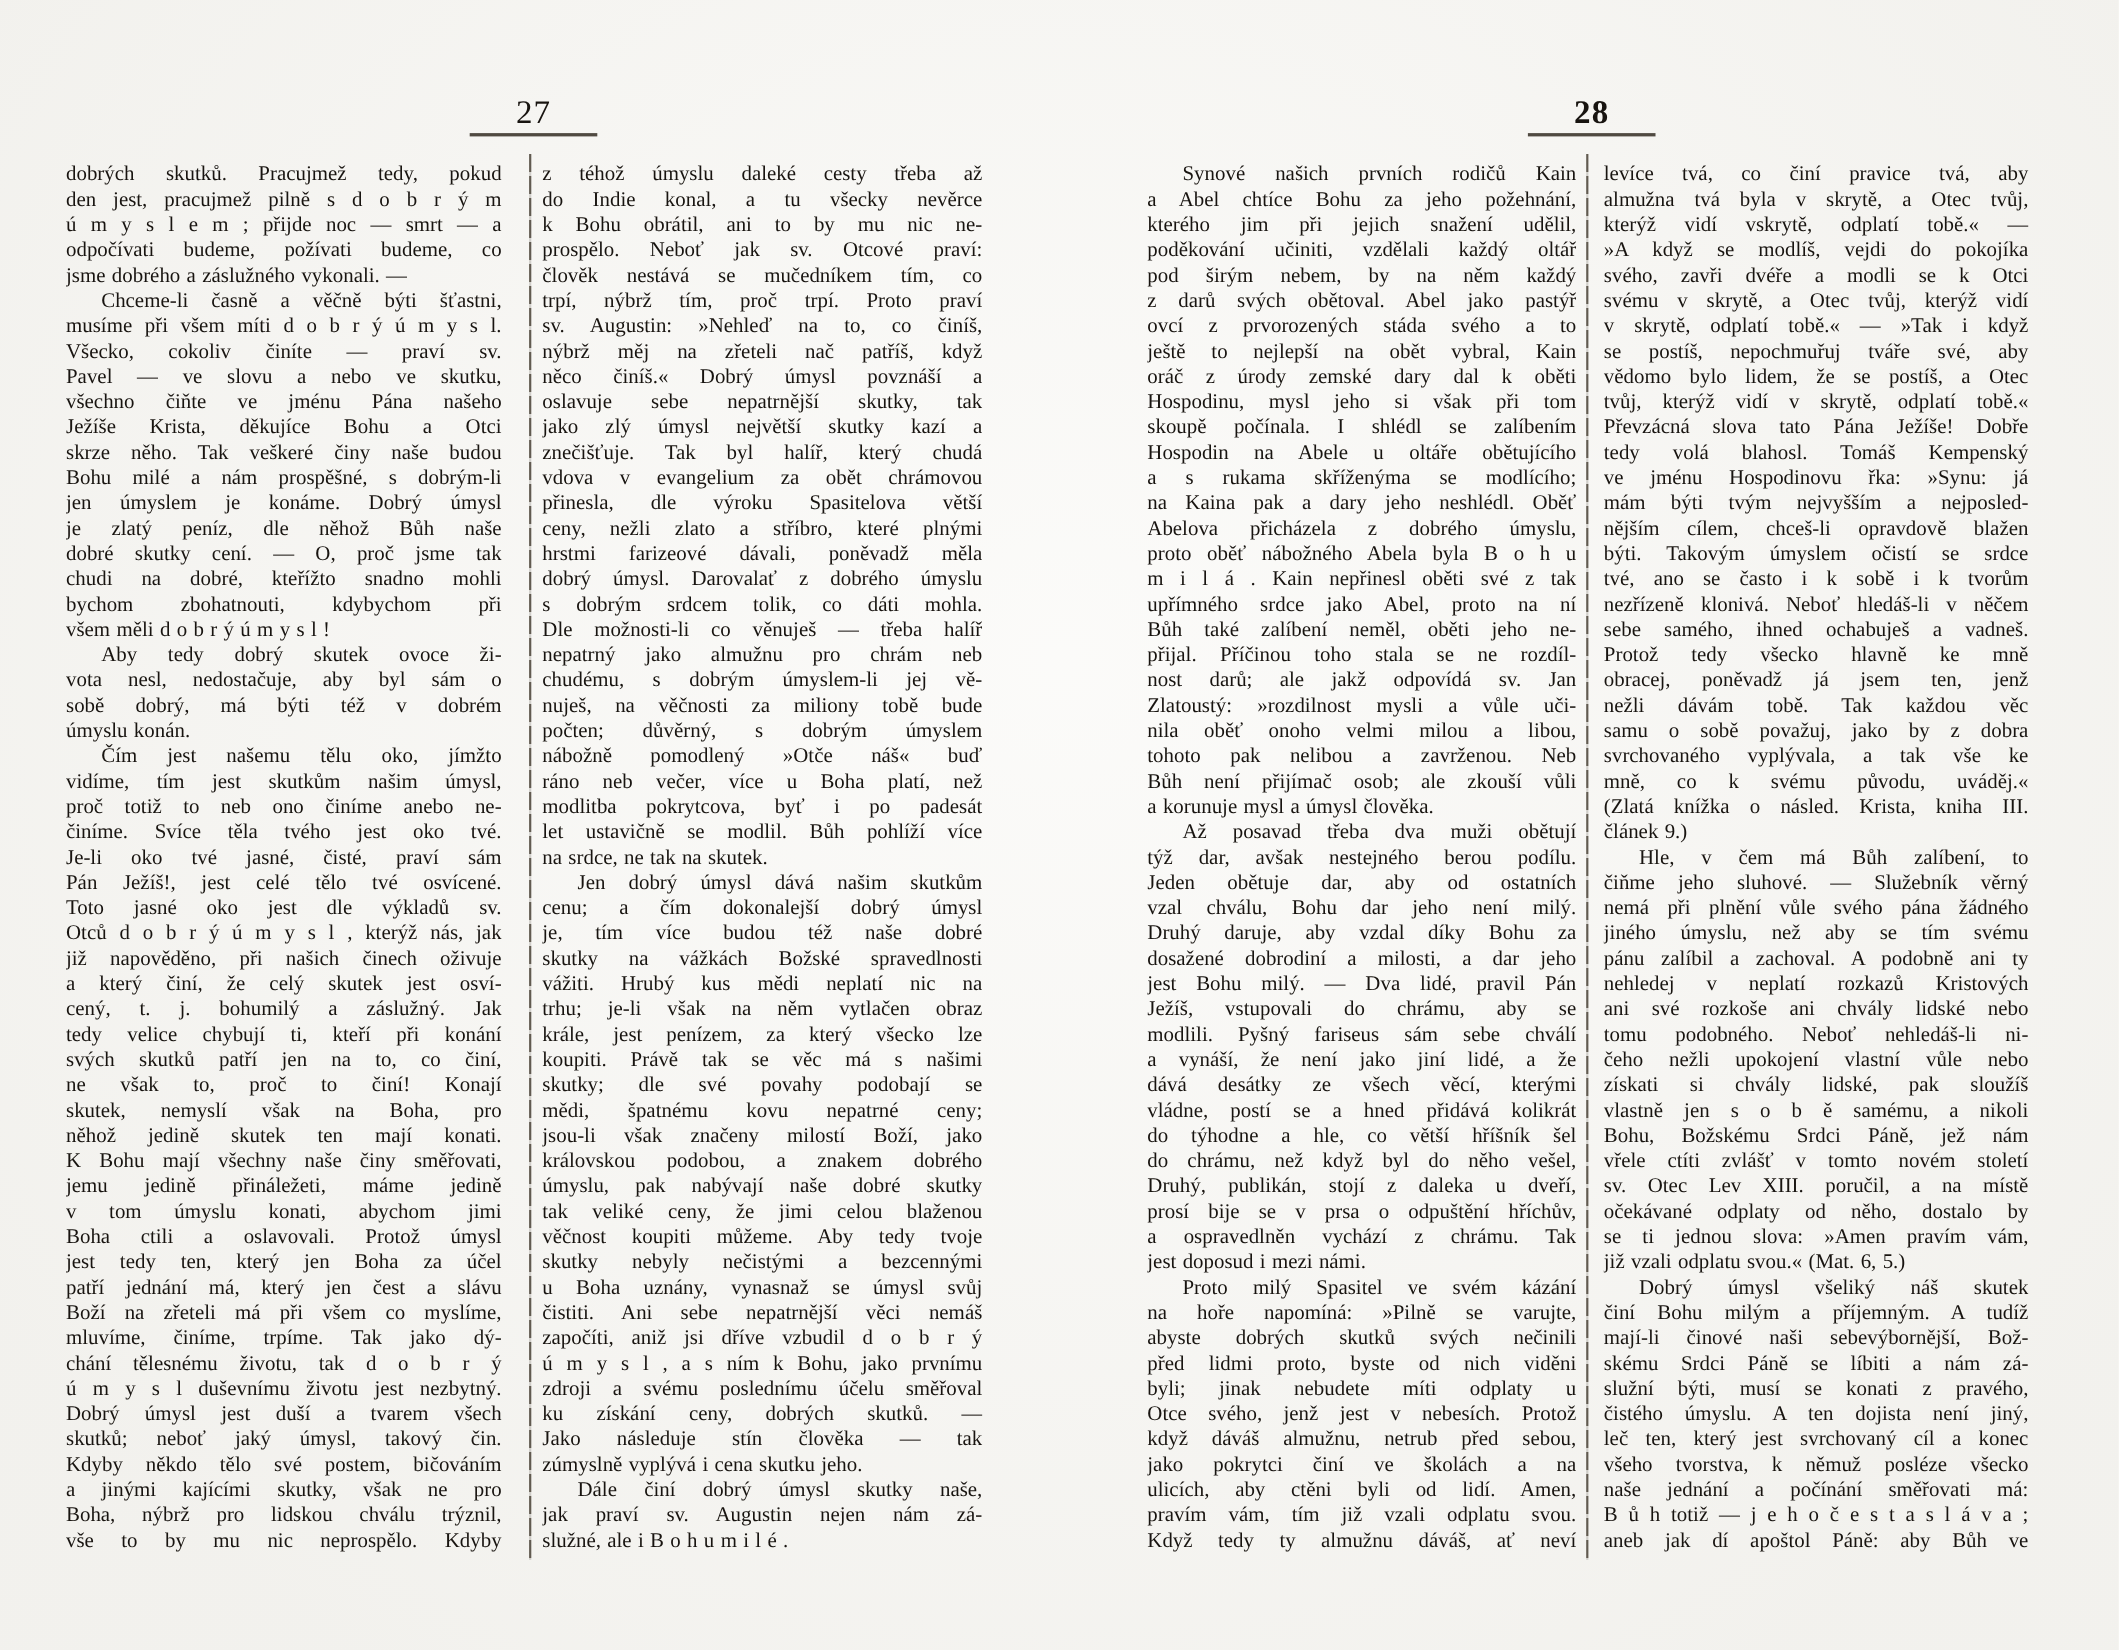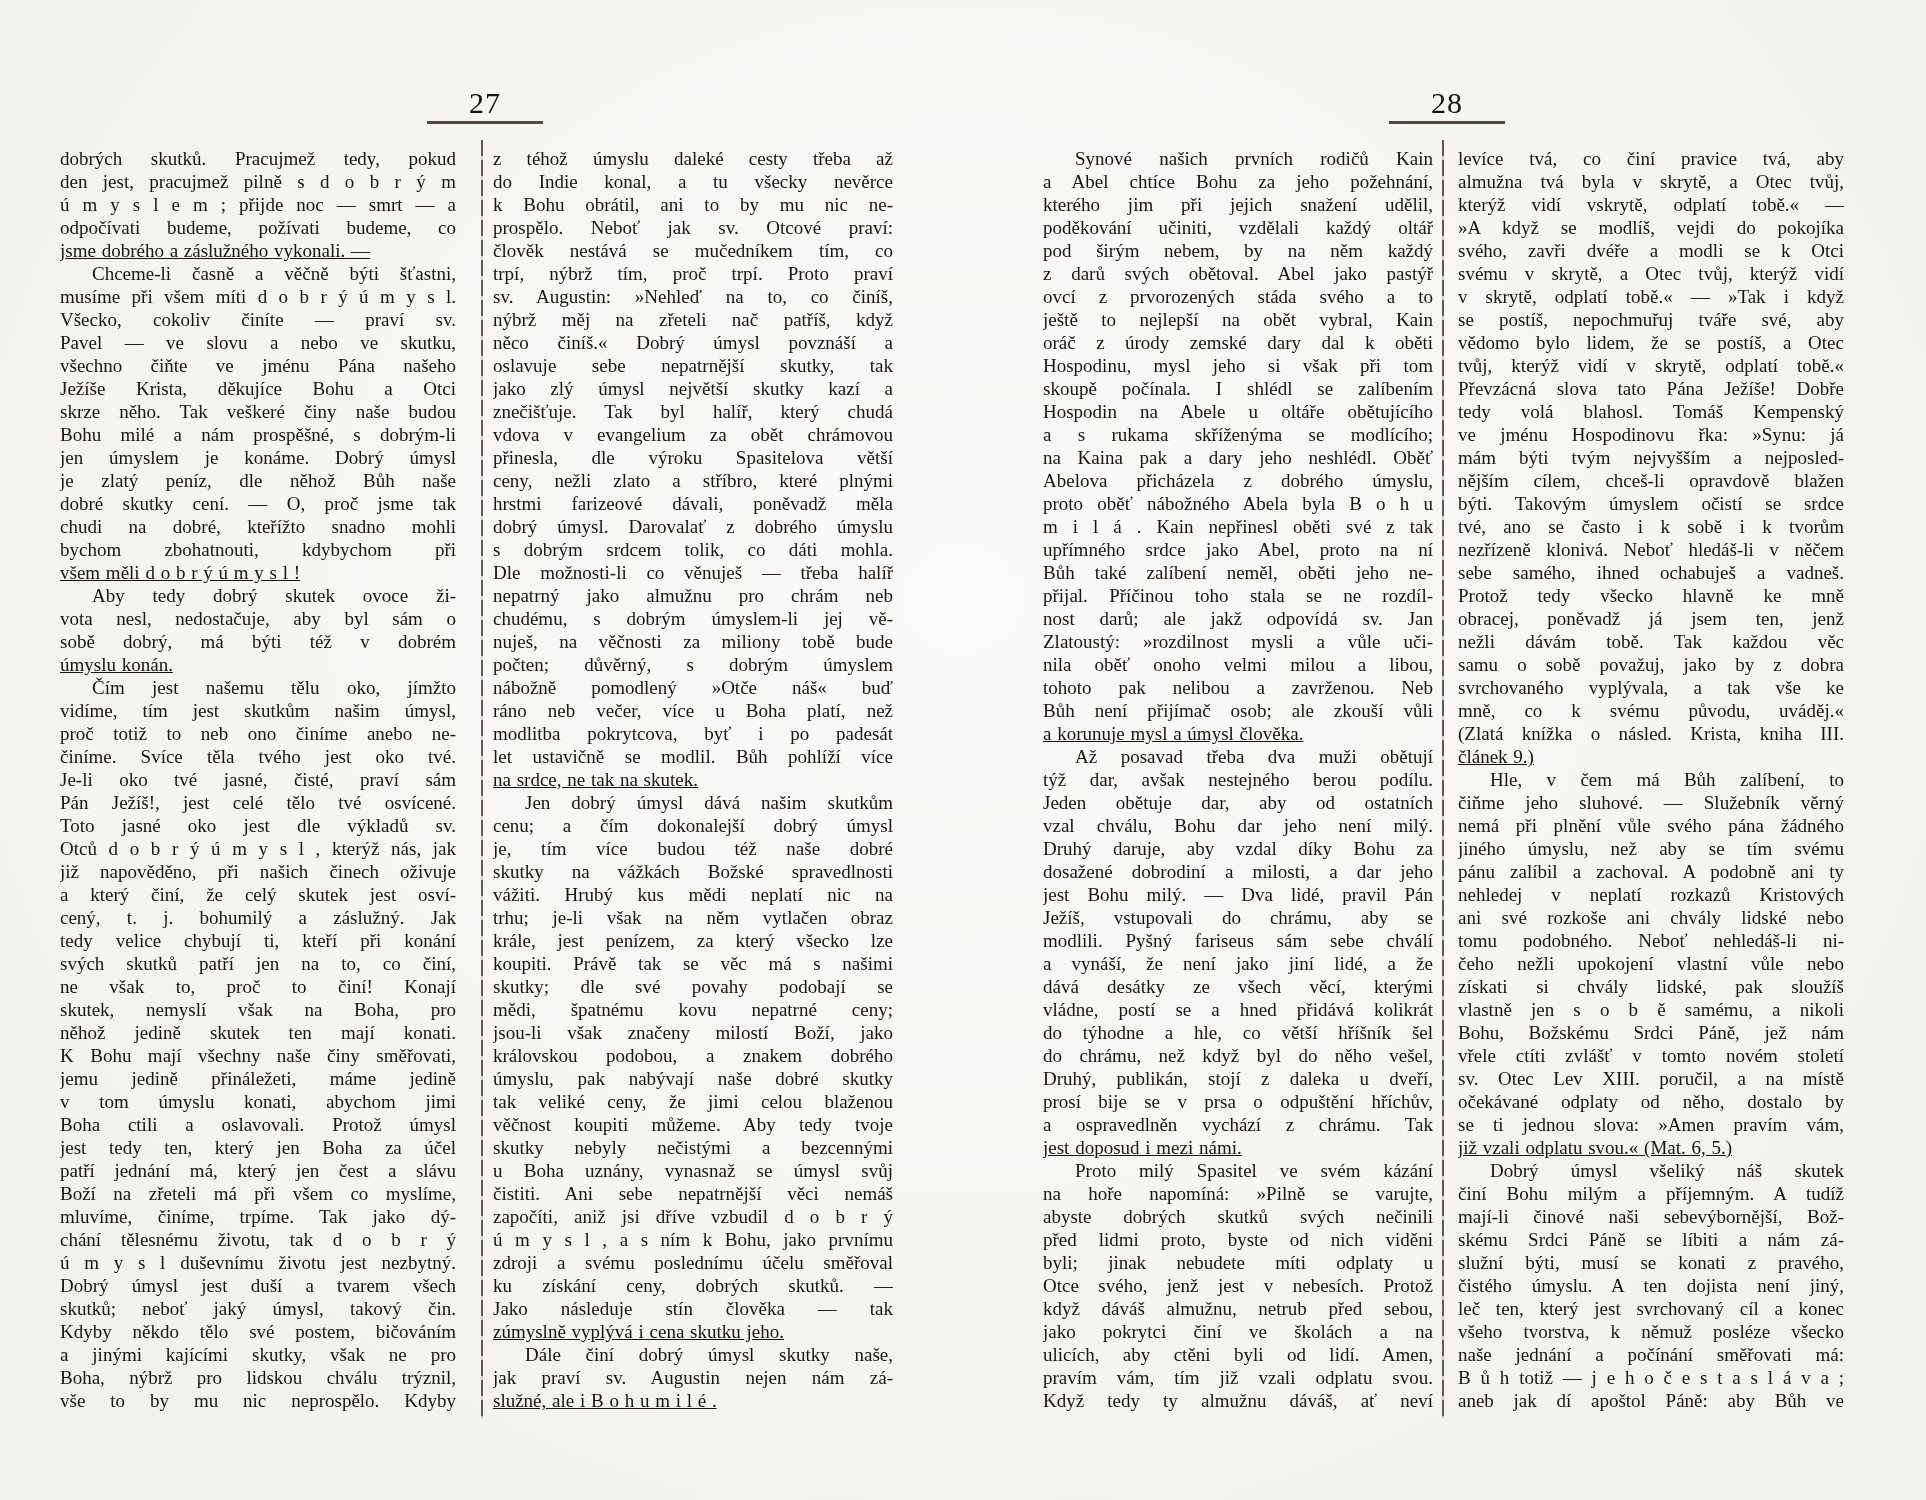--- a/index.html
+++ b/index.html
@@ -52,21 +52,20 @@
   }
   
   .line::after {
     content: "";
     display: inline-block;
     width: 100%;
     height: 0;
   }
   .line.para-end {
     text-align: left;
-    text-decoration: underline;
   }
   .line.para-end::after {
     content: none;
   }
   .line.indent {
     text-indent: 32px;
   }
   .vdivider {
     position: absolute;
     top: 140px;
@@ -83,21 +82,21 @@
 </head>
 <body>
 
 <div class="sheet">
 
   <div class="page-header" style="left:427px;">
     <span>27</span>
     <div class="rule"></div>
   </div>
 
-  <div class="page-header" style="left:1389px;">
+  <div class="page-header" style="left:1389px;font-weight:bold;">
     <span>28</span>
     <div class="rule"></div>
   </div>
 
   <div class="col" style="left:60px; width:396px;">
       <div class="line">dobrých skutků. Pracujmež tedy, pokud</div>
       <div class="line">den jest, pracujmež pilně s d o b r ý m</div>
       <div class="line">ú m y s l e m ;  přijde noc — smrt — a</div>
       <div class="line">odpočívati budeme, požívati budeme, co</div>
       <div class="line para-end">jsme dobrého a záslužného vykonali. —</div>

